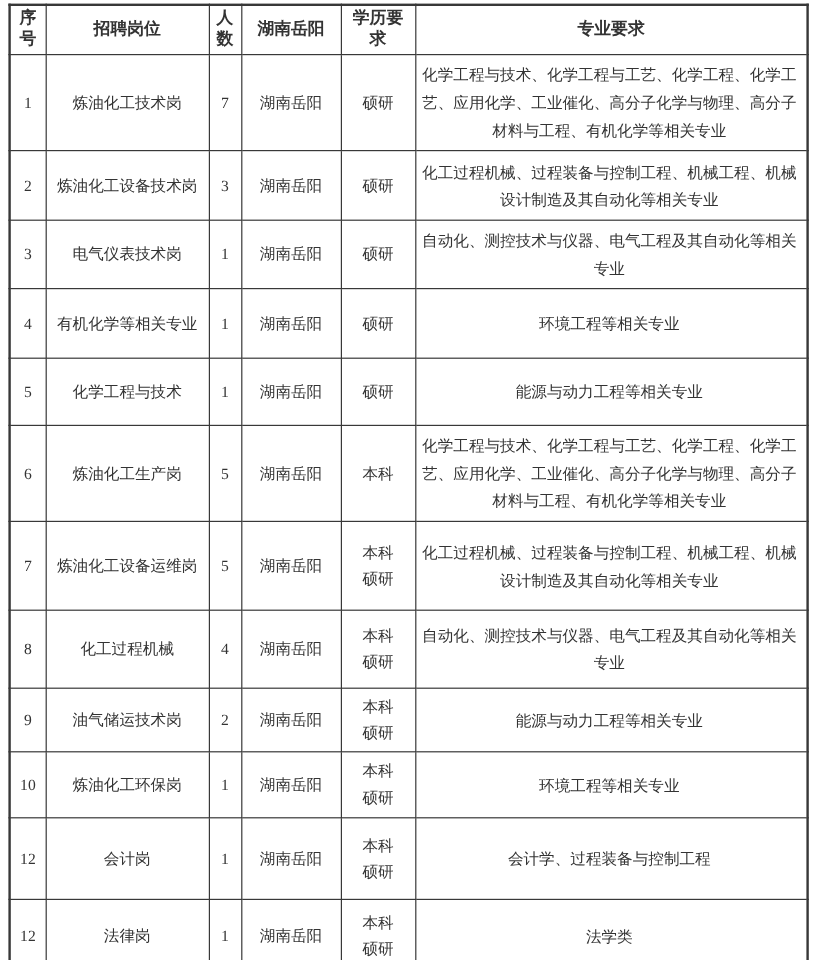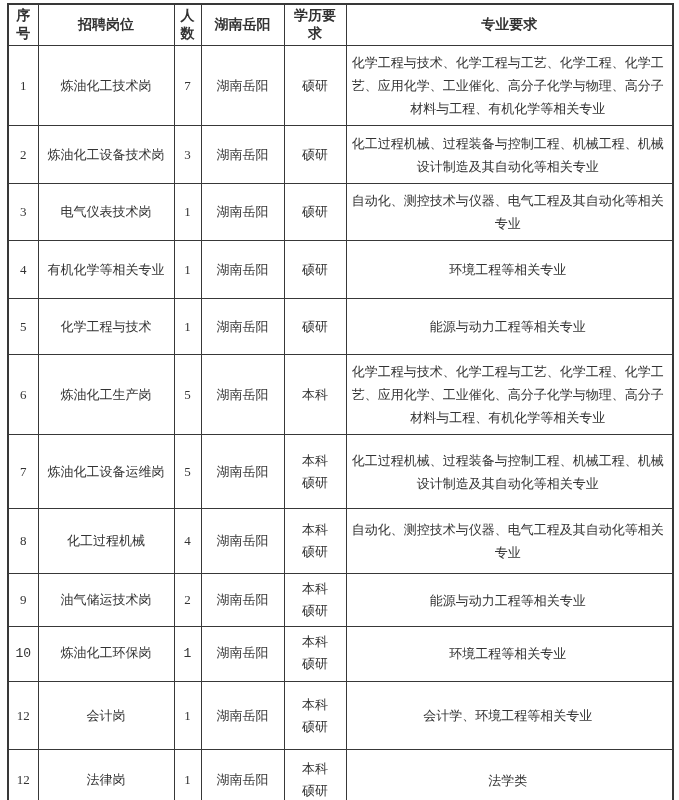--- a/index.html
+++ b/index.html
@@ -152,37 +152,37 @@
   </tr>
       <tr style="height: 53px;">
     <td class="cell-seq">9</td>
     <td class="cell-position">油气储运技术岗</td>
     <td class="cell-count">2</td>
     <td class="cell-location">湖南岳阳</td>
     <td class="cell-education">本科
 硕研</td>
     <td class="cell-majors">能源与动力工程等相关专业</td>
   </tr>
-      <tr style="height: 55px; font-family: Liberation Mono, monospace;">
+      <tr style="height: 55px;">
     <td class="cell-seq">10</td>
     <td class="cell-position">炼油化工环保岗</td>
     <td class="cell-count">1</td>
     <td class="cell-location">湖南岳阳</td>
     <td class="cell-education">本科
 硕研</td>
     <td class="cell-majors">环境工程等相关专业</td>
   </tr>
       <tr style="height: 68px;">
     <td class="cell-seq">12</td>
     <td class="cell-position">会计岗</td>
     <td class="cell-count">1</td>
     <td class="cell-location">湖南岳阳</td>
     <td class="cell-education">本科
 硕研</td>
-    <td class="cell-majors">会计学、环境工程等相关专业</td>
+    <td class="cell-majors">会计学、过程装备与控制工程</td>
   </tr>
       <tr style="height: 62px;">
     <td class="cell-seq">12</td>
     <td class="cell-position">法律岗</td>
     <td class="cell-count">1</td>
     <td class="cell-location">湖南岳阳</td>
     <td class="cell-education">本科
 硕研</td>
     <td class="cell-majors">法学类</td>
   </tr>

